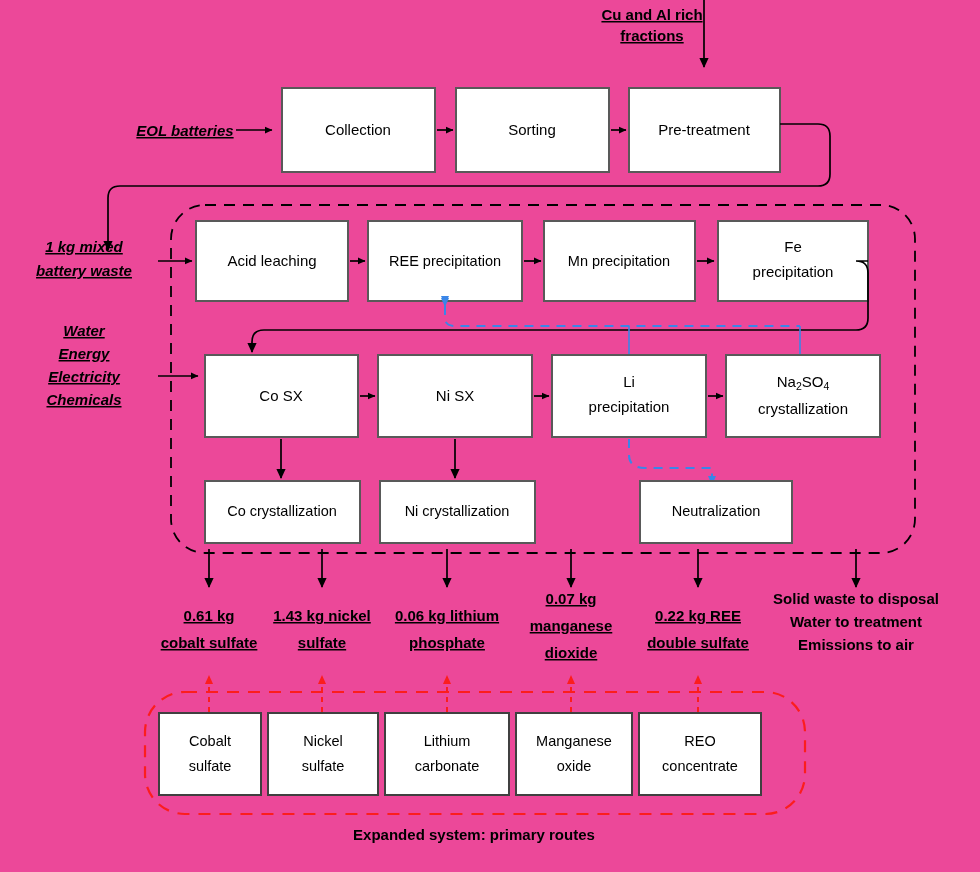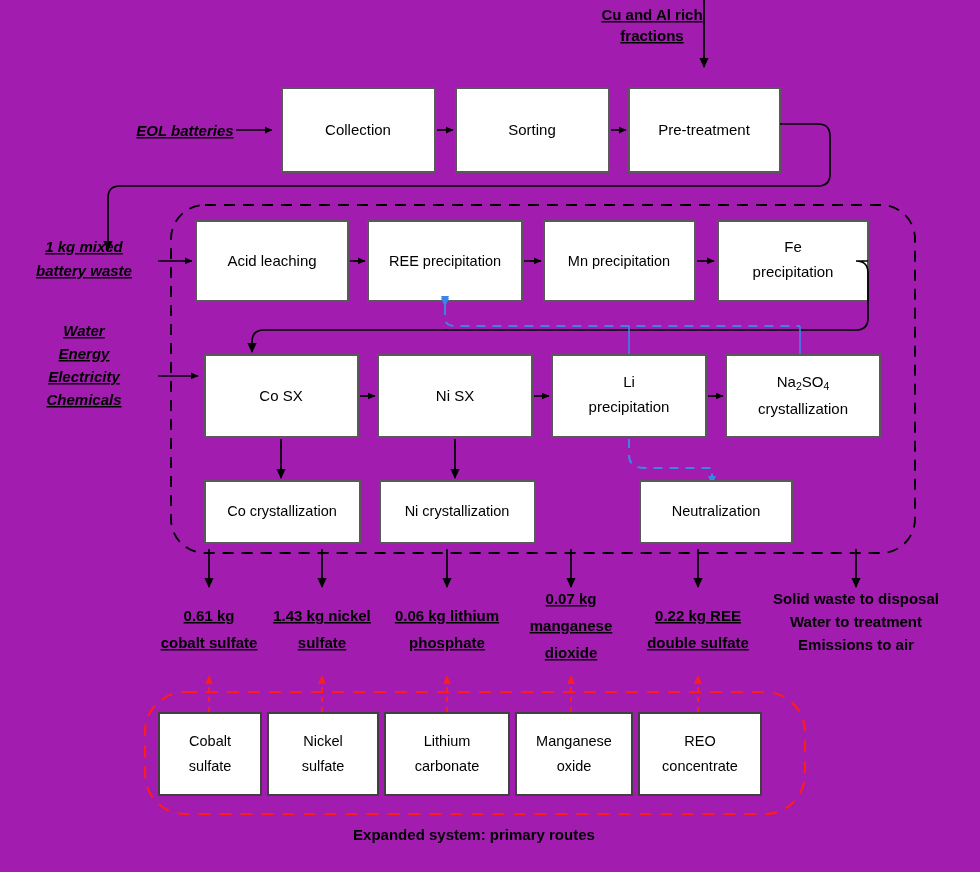--- a/index.html
+++ b/index.html
@@ -1,16 +1,16 @@
 <!DOCTYPE html>
 <html><head>
 <meta charset="utf-8">
 <style>
   html,body{margin:0;padding:0;background:#ffffff;}
-  #root{position:relative;width:980px;height:872px;background:#a21caf;
+  #root{position:relative;width:980px;height:872px;background:#ec4899;
         font-family:"Liberation Sans", sans-serif;overflow:hidden;}
   svg{position:absolute;left:0;top:0;width:980px;height:872px;}
   .proc-box{fill:#ffffff;stroke:#595959;stroke-width:2;}
   .prod-box{fill:#ffffff;stroke:#404040;stroke-width:2;}
   .boxlabel{font-family:"Liberation Sans", sans-serif;font-size:15px;fill:#000;
             text-anchor:middle;dominant-baseline:middle;}
   .boxlabel.small{font-size:14.5px;}
   .sub{font-size:10.5px;}
   .inlabel{font-family:"Liberation Sans", sans-serif;font-size:15px;fill:#000;
            font-style:italic;font-weight:bold;text-anchor:middle;text-decoration:underline;}

